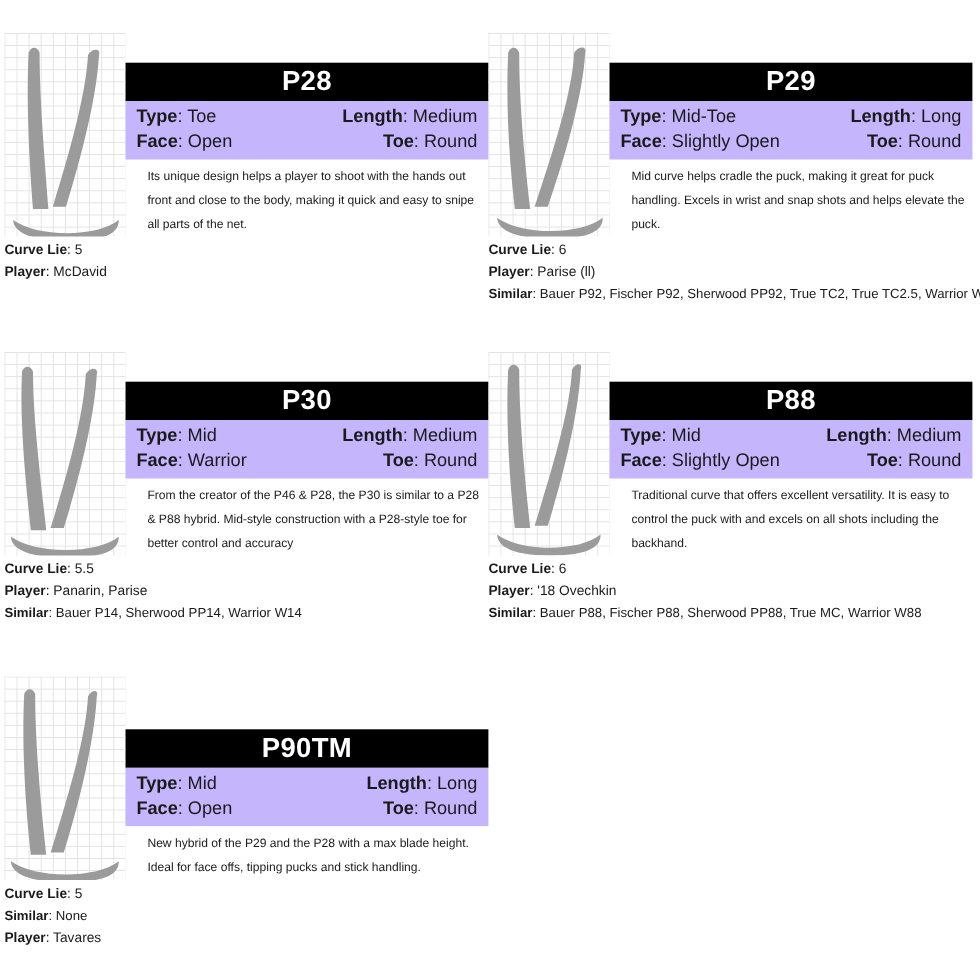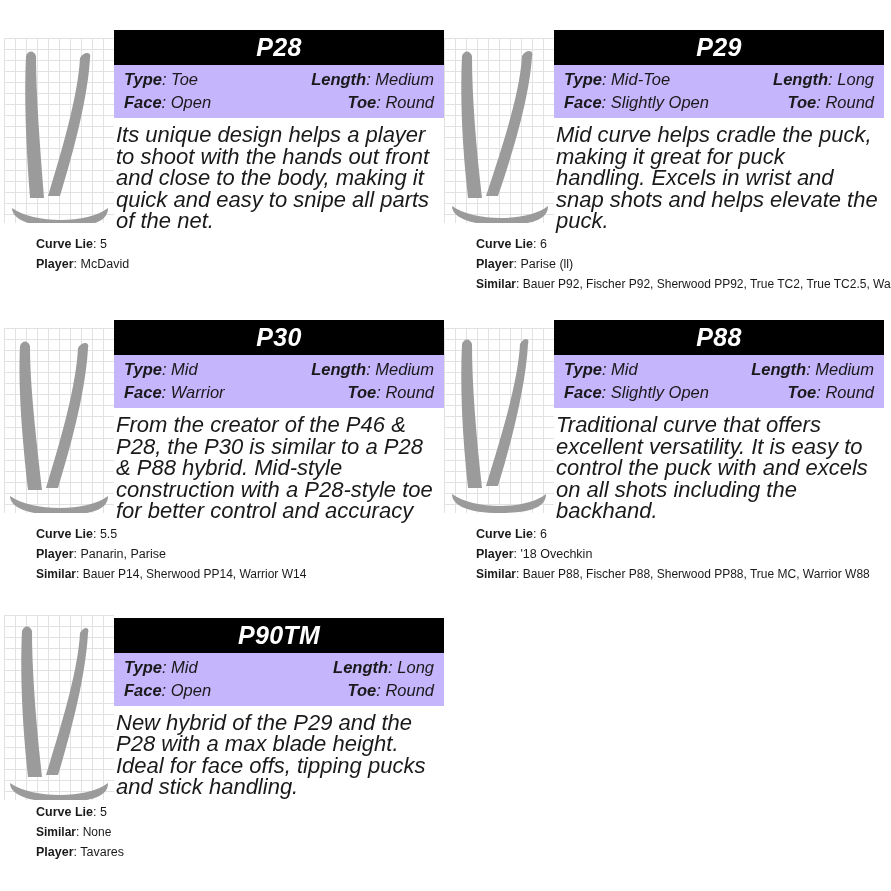--- a/index.html
+++ b/index.html
@@ -18,22 +18,21 @@
     position: relative;
     width: 891px;
     height: 891px;
   }
   .card {
     position: absolute;
     width: 440px;
   }
   .card-top {
     display: flex;
-    align-items: center;
-    font-style: italic;
+    align-items: flex-end;
   }
   
   .blade-box {
     width: 110px;
     height: 185px;
     flex: 0 0 110px;
     position: relative;
     background-image:
       linear-gradient(to right, #e2e2e2 1px, transparent 1px),
       linear-gradient(to bottom, #e2e2e2 1px, transparent 1px);
@@ -73,33 +72,33 @@
     flex: 1 1 50%;
     white-space: nowrap;
   }
   .spec-cell.right {
     text-align: right;
   }
   .spec-cell b {
     font-weight: bold;
   }
   .desc {
-    font-size: 22px;
+    font-size: 11px;
     line-height: 21.5px;
     padding: 6px 4px 0 2px;
+    margin-left: 18px;
   }
   
   .meta {
     margin-top: 2px;
   }
   .meta-line {
     font-size: 12.5px;
     line-height: 20px;
     white-space: nowrap;
-    margin-left: 32px;
   }
   .meta-line b {
     font-weight: bold;
   }
   .meta-line.small {
     font-size: 12px;
   }
 </style>
 </head>
 <body>

